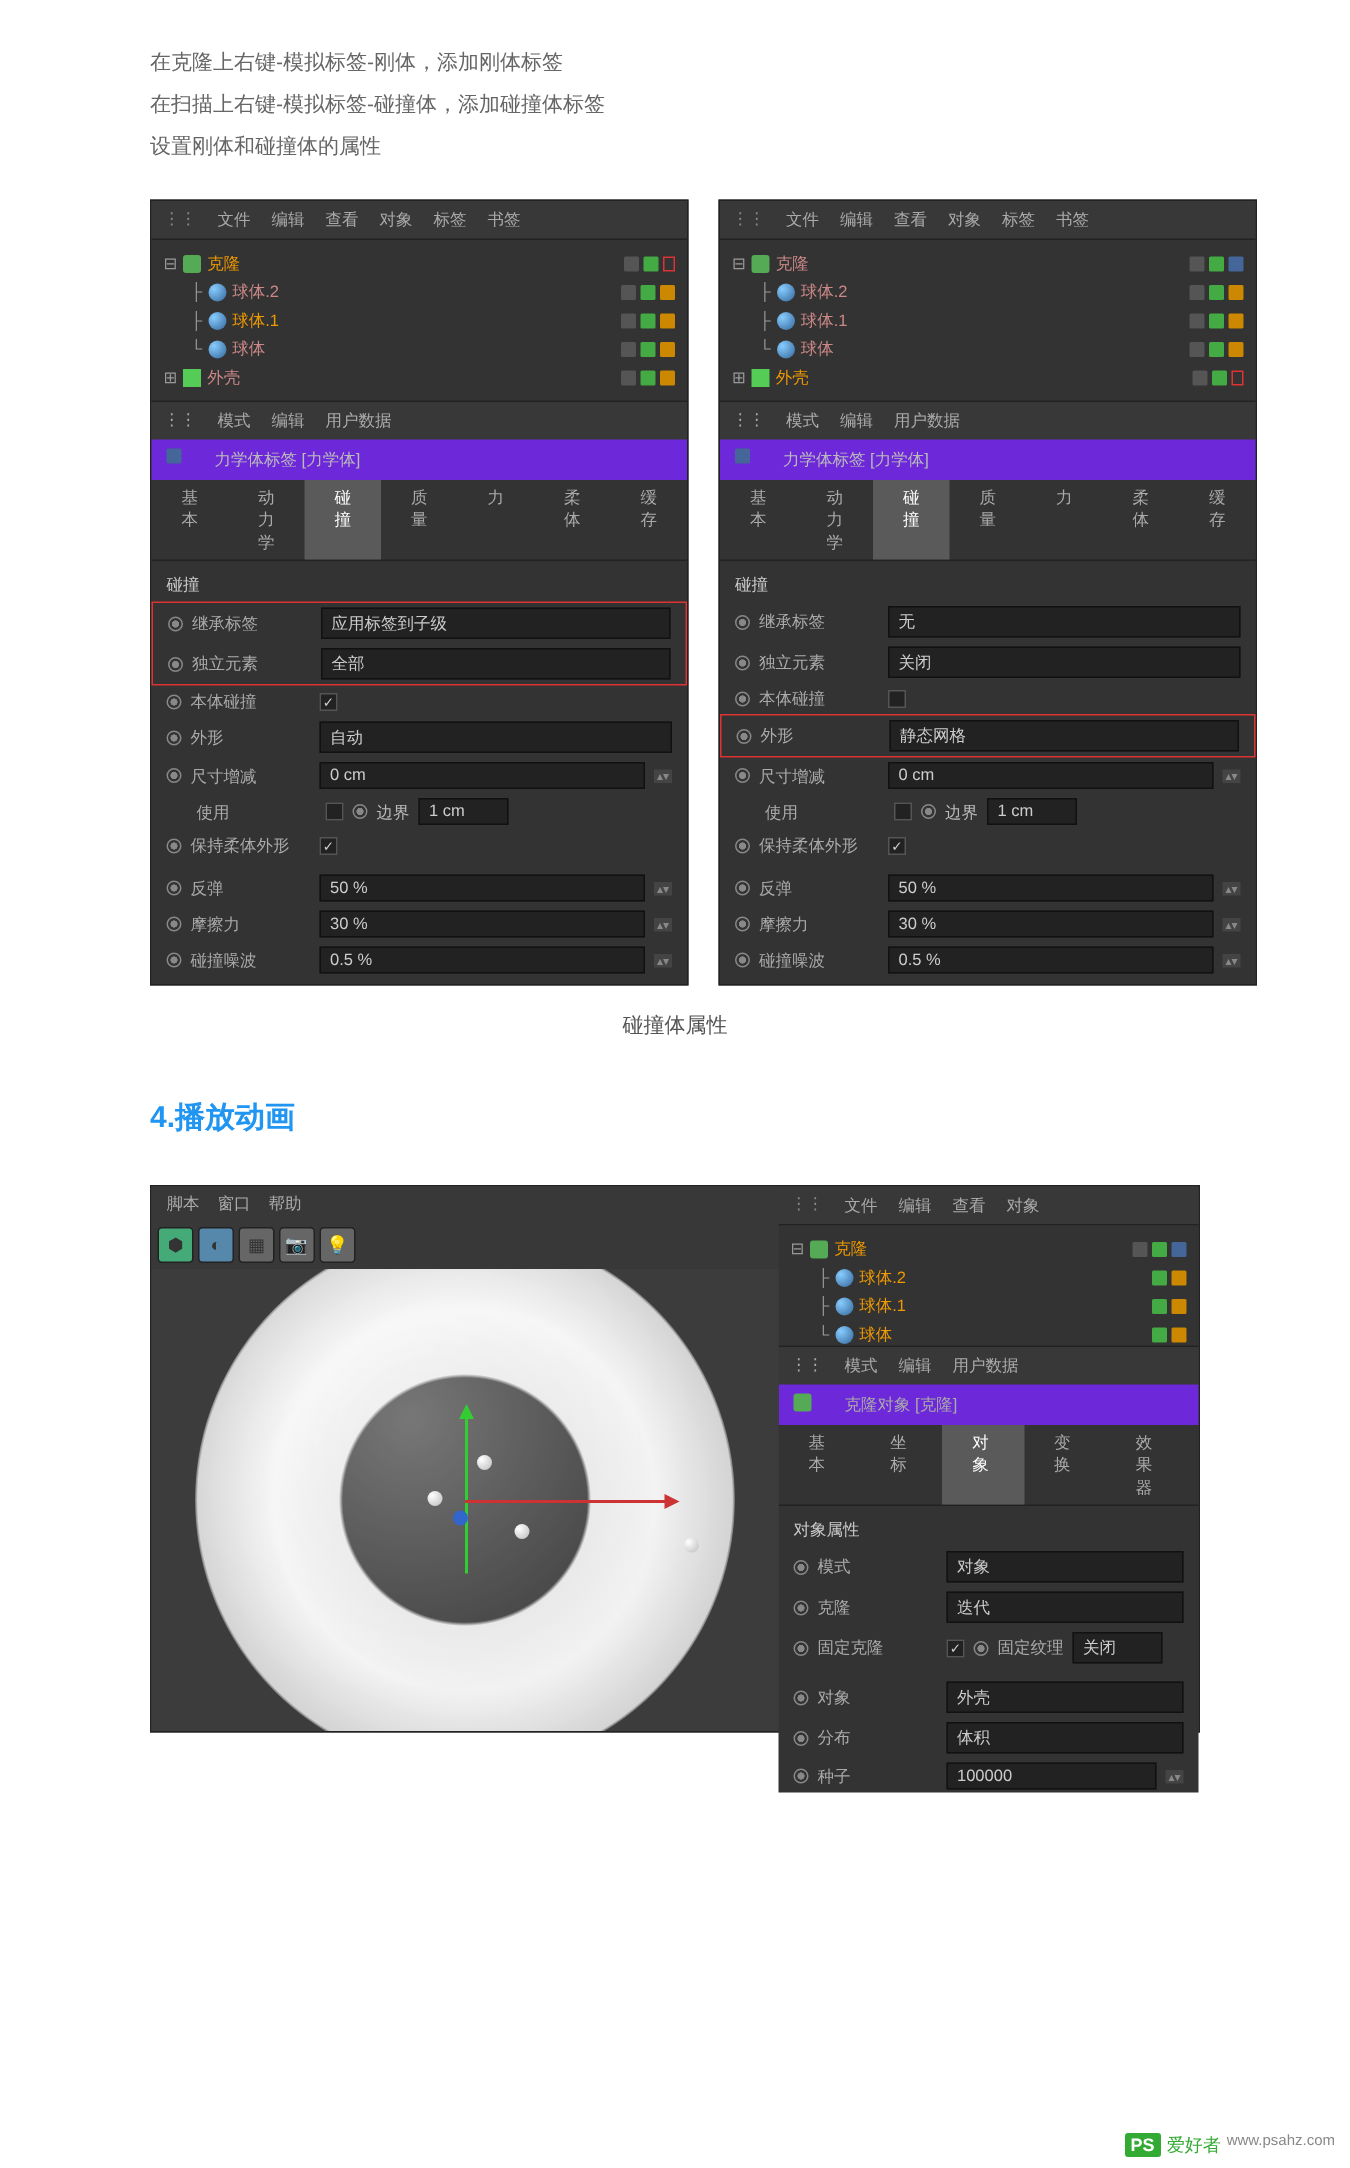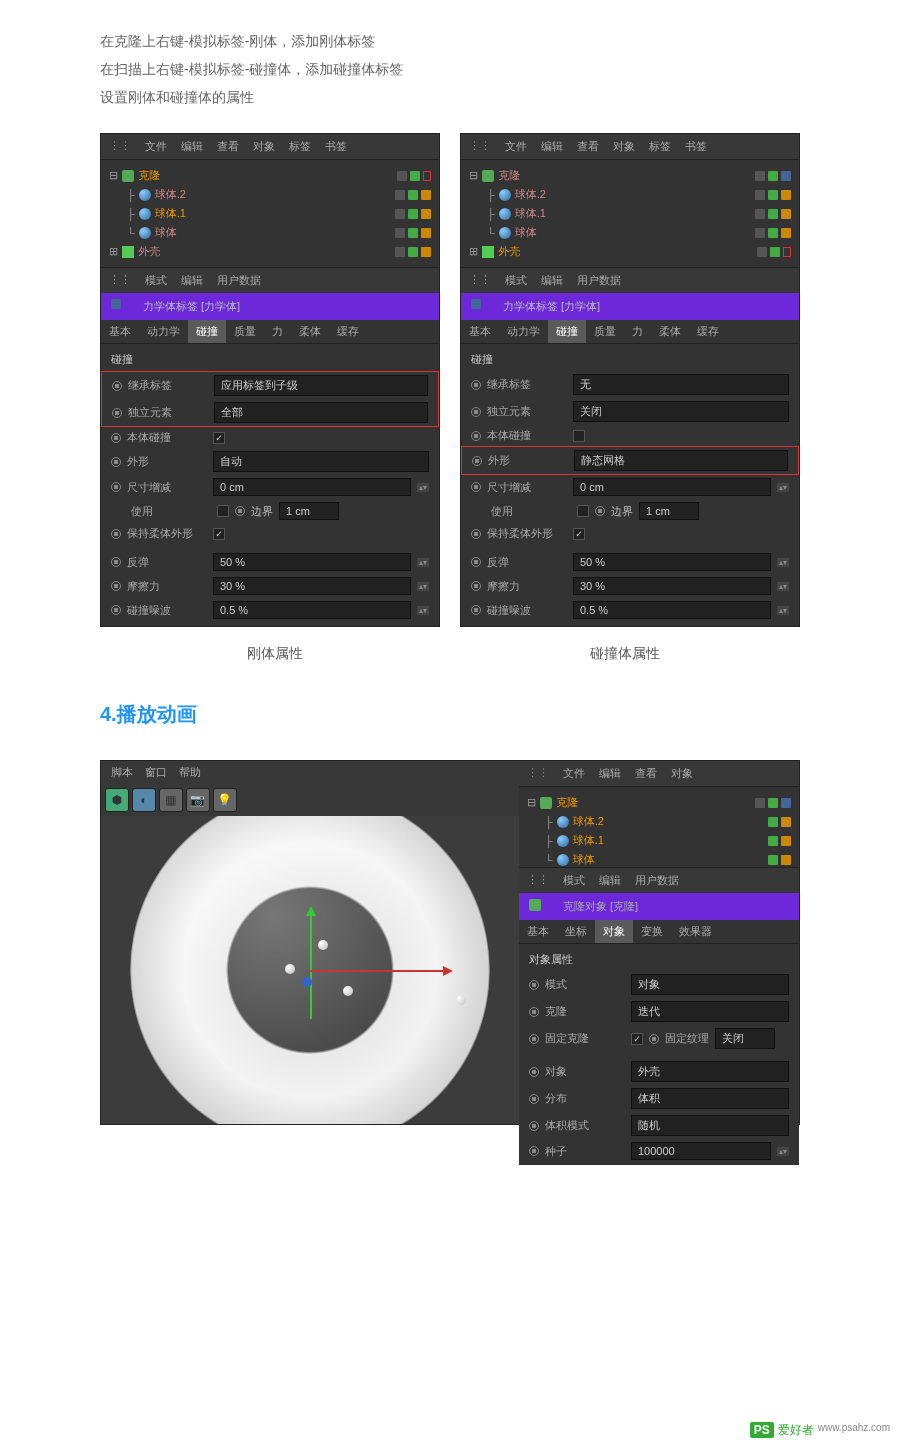--- a/index.html
+++ b/index.html
@@ -23,21 +23,21 @@
 .tree-label.sel{color:#e90}
 .tree-tags{display:flex;gap:3px;margin-left:auto}
 .tag{width:10px;height:10px;background:#555;border-radius:1px}
 .tag.grn{background:#4a4}
 .tag.orng{background:#c80}
 .tag.dyn{background:#469}
 .redbox{border:1px solid #d33;padding:1px 3px}
 .attr-header{padding:5px 8px;background:#383838;display:flex;gap:14px;color:#aaa;border-top:1px solid #222}
 .attr-title{padding:6px 10px;background:#6d28d9;display:flex;align-items:flex-start;gap:22px}
 .tabs{display:flex;background:#333;border-bottom:1px solid #222}
-.tab{padding:4px 8px;color:#aaa;font-size:11px}
+.tab{padding:4px 20px;color:#aaa;font-size:11px}
 .tab.active{background:#5a5a5a;color:#fff}
 .props{background:#333;padding:4px 0}
 .prop-section{padding:4px 10px;color:#ccc;font-size:11px}
 .prop-row{display:flex;align-items:center;padding:3px 10px;gap:6px}
 .radio{width:10px;height:10px;border:1px solid #888;border-radius:50%;display:inline-block;background:radial-gradient(circle,#888 40%,transparent 45%)}
 .prop-label{width:80px;color:#aaa;font-size:11px}
 .prop-input{background:#222;border:1px solid #111;color:#ccc;padding:2px 6px;flex:1;font-size:11px;min-width:60px}
 .chk{width:12px;height:12px;background:#222;border:1px solid #555;display:inline-flex;align-items:center;justify-content:center;color:#ccc;font-size:9px}
 .spinner{width:12px;background:#444;color:#888;font-size:8px;text-align:center}
 .highlight-area{border:1px solid #d33}
@@ -370,21 +370,20 @@
           <span class="radio"></span>
           <span class="prop-label">碰撞噪波</span>
           <span class="prop-input">0.5 %</span>
           <span class="spinner">▴▾</span>
         </div>
     </div>
   </div>
 </div>
 
 <div class="captions">
-  <div class="caption">刚体属性</div>
   <div class="caption">碰撞体属性</div>
 </div>
 
 <div class="section">
   <h2>4.播放动画</h2>
 </div>
 
 <div class="viewport-container">
   <div class="viewport">
     <div class="vp-main">
@@ -514,25 +513,20 @@
             <span class="prop-label">对象</span>
             <span class="prop-input">外壳</span>
           </div>
         <div class="prop-row">
             <span class="radio"></span>
             <span class="prop-label">分布</span>
             <span class="prop-input">体积</span>
           </div>
         <div class="prop-row">
             <span class="radio"></span>
-            <span class="prop-label">体积模式</span>
-            <span class="prop-input">随机</span>
-          </div>
-        <div class="prop-row">
-            <span class="radio"></span>
             <span class="prop-label">种子</span>
             <span class="prop-input">100000</span>
             <span class="spinner">▴▾</span>
           </div>
         <div class="prop-row">
             <span class="radio"></span>
             <span class="prop-label">数量</span>
             <span class="prop-input">1994</span>
             <span class="spinner">▴▾</span>
           </div>

